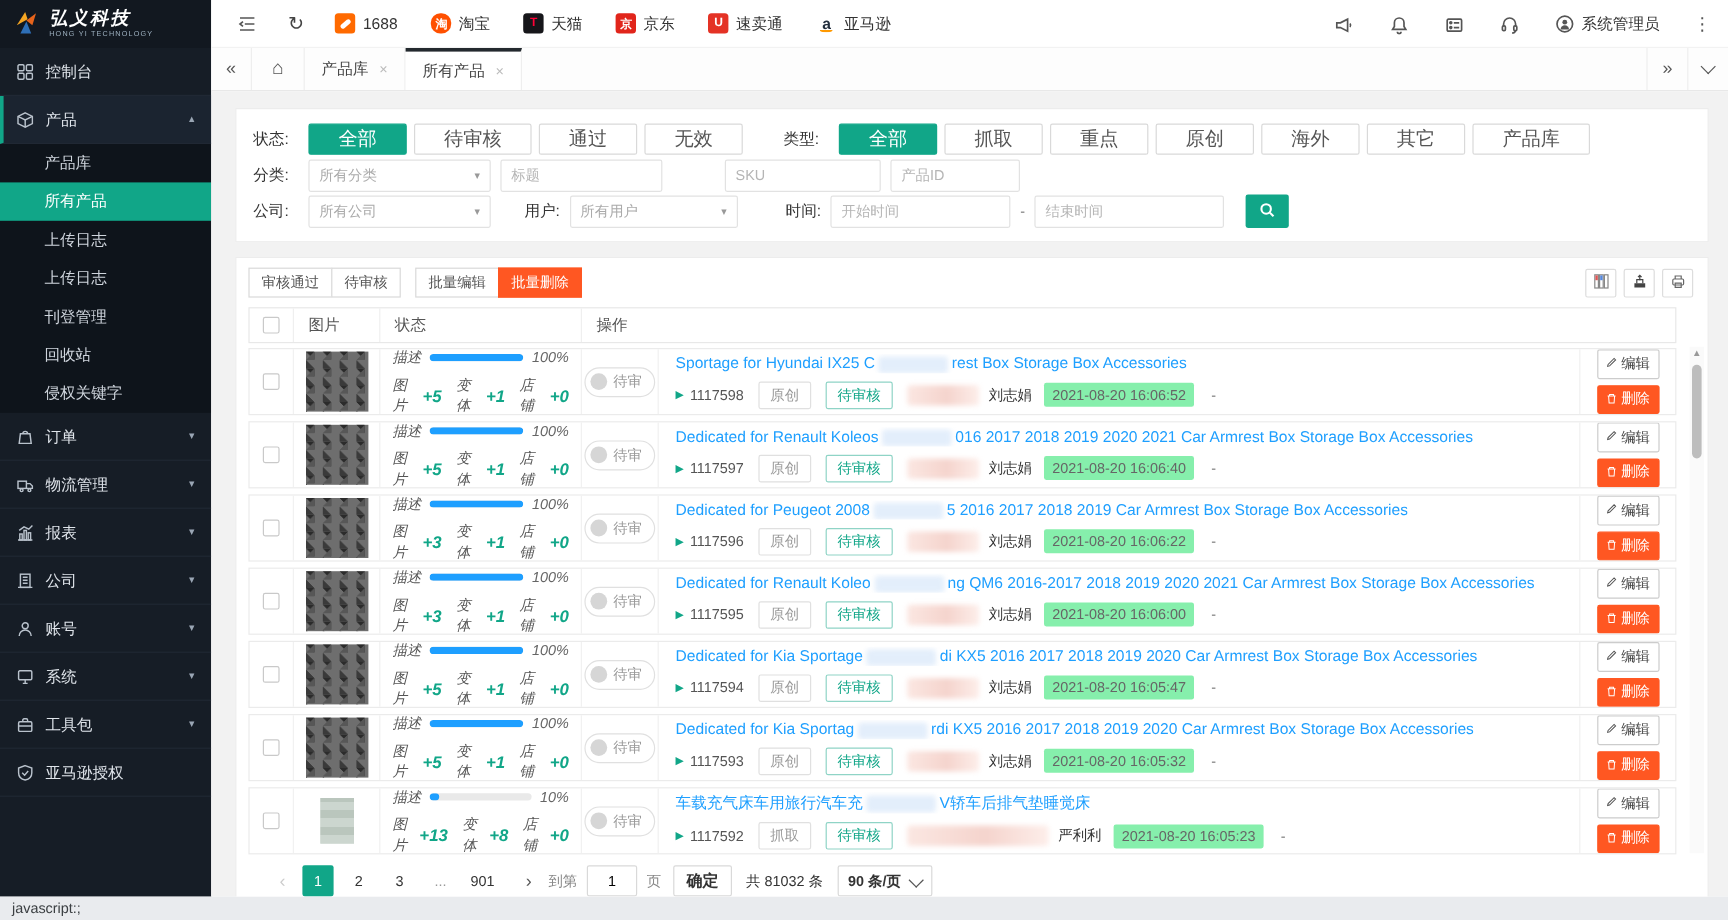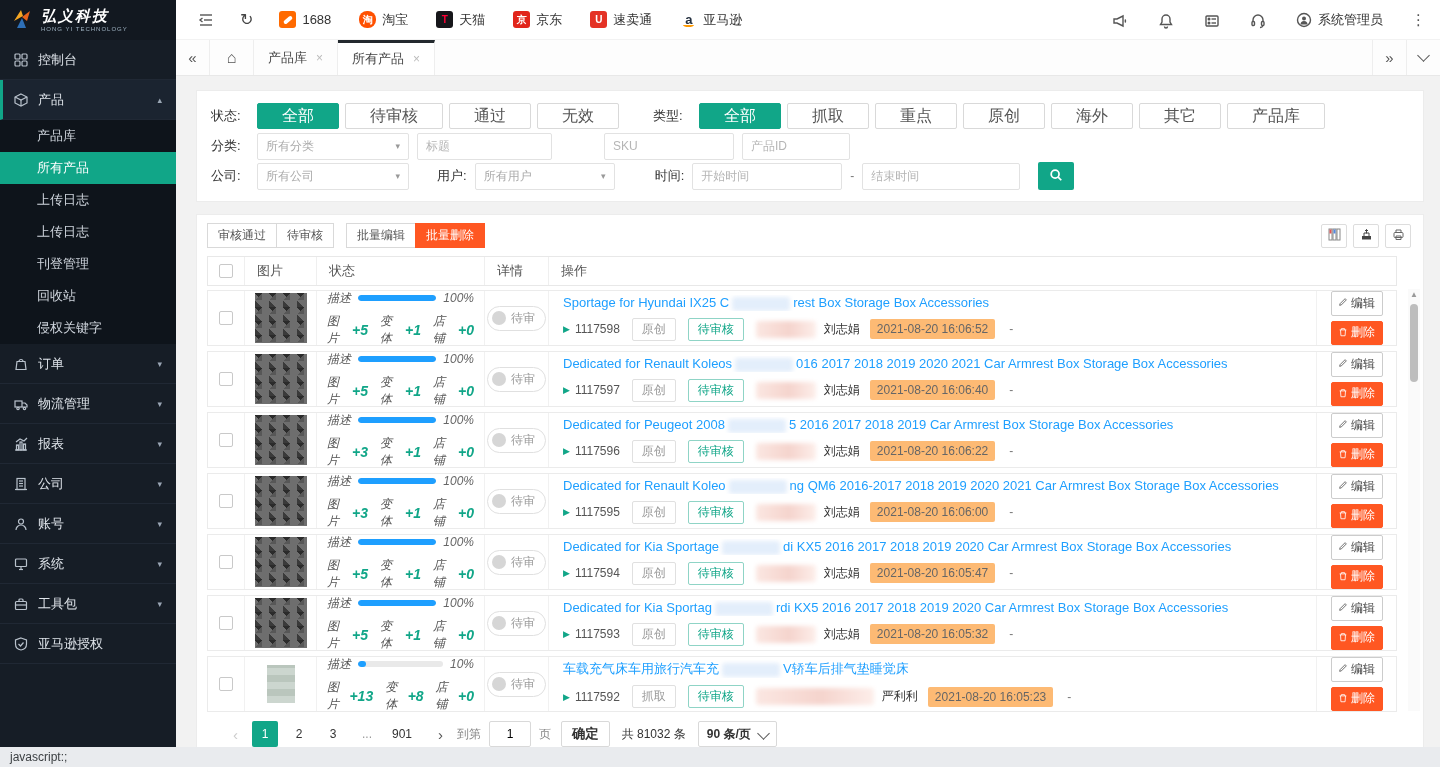--- a/index.html
+++ b/index.html
@@ -119,21 +119,21 @@
   .dmeta { display:flex; align-items:center; margin-top:7px; color:#555; }
   .play { color:#11A688; font-size:9px; margin-right:5px; }
   .pid { margin-right:12px; color:#555; }
   .tag { border:1px solid #e0e0e0; border-radius:2px; padding:2px 9px; color:#999; margin-right:12px; background:#fff; }
   .tag-teal { border-color:#8fd4c6; color:#11A688; }
   .blur { display:inline-block; vertical-align:middle; border-radius:3px; }
   .blur.blue { width:58px; height:14px; background:#e3eefb; filter:blur(2px); margin:0 3px; }
   .blur.pink { width:60px; height:17px; background:linear-gradient(90deg,#fbe7e2,#f5d4cd 55%,#fdeeea); filter:blur(2px); margin-right:8px; }
   .blur.pink.wide { width:118px; }
   .duser { color:#333; margin-right:10px; }
-  .dtime { background:#fdba74; color:#666; padding:3px 7px; border-radius:2px; margin-right:14px; }
+  .dtime { background:#86efac; color:#666; padding:3px 7px; border-radius:2px; margin-right:14px; }
   .ddash { color:#777; }
   .c-ops { flex-direction:column; justify-content:center; gap:5px; }
   .btn-edit,.btn-del { width:52px; height:32px; font-size:12px; border-radius:2px; cursor:pointer; display:flex; align-items:center; justify-content:center; gap:3px; }
   .btn-edit { background:#fff; border:1px solid #ccc; color:#444; }
   .btn-del { background:#FF5722; border:1px solid #FF5722; color:#fff; }
   .btn-edit svg,.btn-del svg { width:10px; height:10px; }
 
   
   .vscroll { position:absolute; top:74px; right:3px; bottom:44px; width:12px; background:#fafafa; display:flex; flex-direction:column; align-items:center; }
   .vs-up { font-size:8px; color:#999; line-height:12px; }
@@ -480,21 +480,20 @@
             </span>
           </span>
         </div>
 
         <div class="grid thead">
           <div class="c-check">
               <span class="checkbox"></span>
             </div>
           <div>图片</div>
           <div>状态</div>
-          <div>详情</div>
           <div>操作</div>
         </div>
 
         <div class="tbody">
   <div class="grid trow">
     <div class="cell c-check">
                 <span class="checkbox"></span>
               </div>
     <div class="cell c-img">
                 <div class="pimg"></div>

